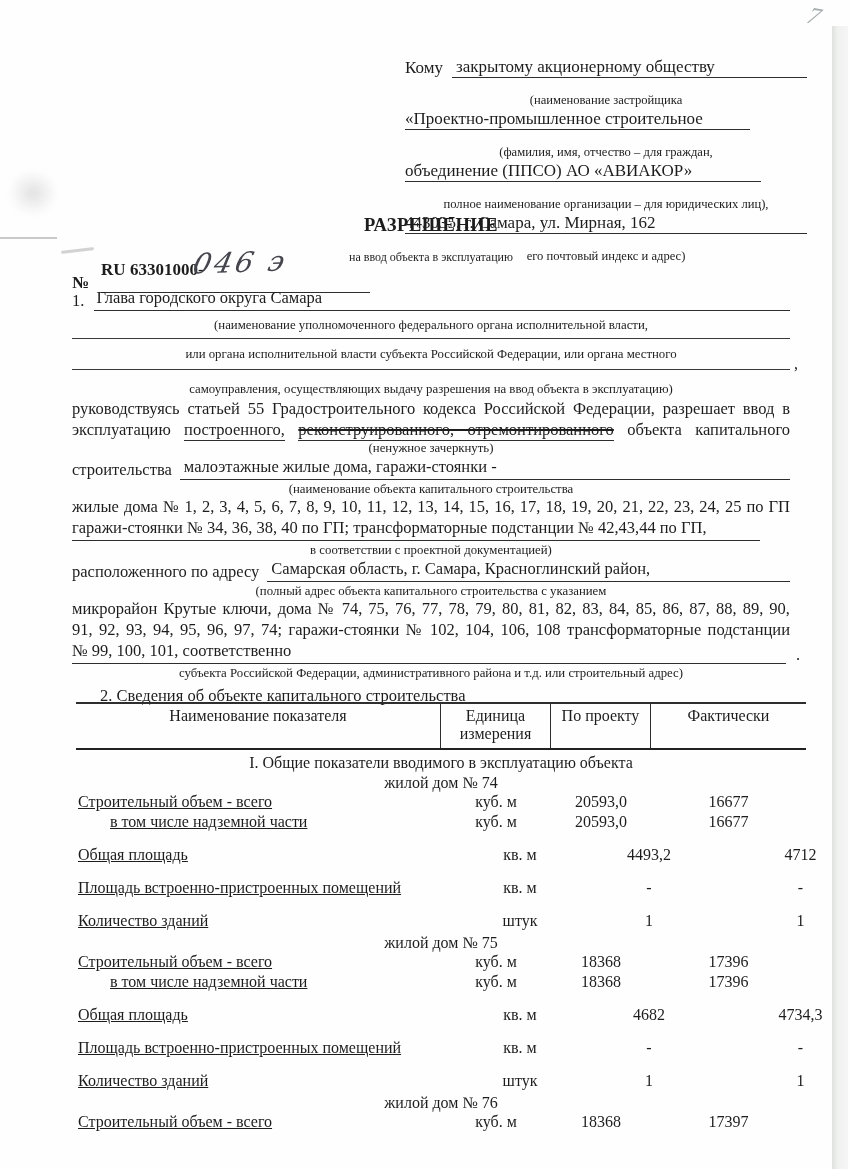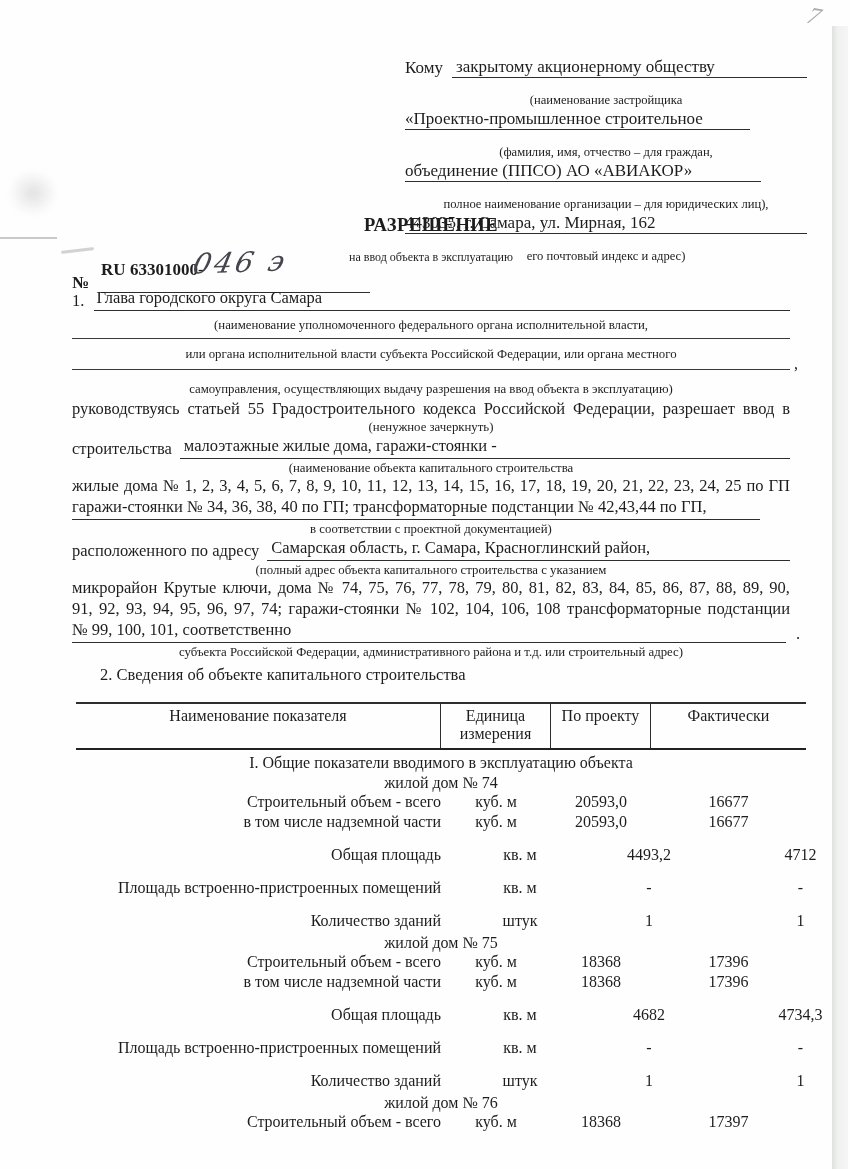--- a/index.html
+++ b/index.html
@@ -78,21 +78,21 @@
 
   
   .table { left:76px; top:702px; width:730px; font-size:16px; }
   .thead { display:grid; grid-template-columns:365px 110px 100px 155px;
     border-top:2px solid #2e2e2e; border-bottom:2.8px solid #222; }
   .th { text-align:center; padding:3px 4px 5px; line-height:18px; }
   .th.sep { border-right:1.4px solid #2e2e2e; }
   .tsection { text-align:center; line-height:18px; margin-top:4px; }
   .gtitle { text-align:center; line-height:19px; margin-top:1px; }
   .trow { display:grid; grid-template-columns:365px 110px 100px 155px; line-height:20px; }
-  .trow .name { text-align:right; padding-left:2px; }
+  .trow .name { text-align:left; padding-left:2px;text-decoration:underline; }
   .trow.indent .name { padding-left:34px; }
   .trow .c { text-align:center; }
   .gap { margin-top:13px;gap:24px; }
   .gtitle.later { margin-top:2px; }
 </style>
 </head>
 <body>
 
 <div class="page">
 
@@ -140,20 +140,26 @@
     </div>
     <div class="b-sub mt2">(наименование уполномоченного федерального органа исполнительной власти,</div>
     <div class="rule rule-blank1"></div>
     <div class="b-sub mt3">или органа исполнительной власти субъекта Российской Федерации, или органа местного</div>
     <div class="rule rule-blank2">
       <span class="tail">,</span>
     </div>
     <div class="b-sub mt4">самоуправления, осуществляющих выдачу разрешения на ввод объекта в эксплуатацию)</div>
 
     <div class="b-line just mt5">руководствуясь статьей 55 Градостроительного кодекса Российской Федерации, разрешает ввод в</div>
+    <div class="b-line just">
+      <span>эксплуатацию</span>
+      <span class="uphrase">построенного,</span>
+      <span class="uphrase struck">реконструированного, отремонтированного</span>
+      <span>объекта капитального</span>
+    </div>
     <div class="b-sub mt6">(ненужное зачеркнуть)</div>
 
     <div class="lblline mt5">
       <span class="lab">строительства</span>
       <span class="fill">малоэтажные жилые дома, гаражи-стоянки -</span>
     </div>
     <div class="b-sub mt5">(наименование объекта капитального строительства</div>
     <div class="b-line just">жилые дома № 1, 2, 3, 4, 5, 6, 7, 8, 9, 10, 11, 12, 13, 14, 15, 16, 17, 18, 19, 20, 21, 22, 23, 24, 25 по ГП</div>
     <div class="b-line ulfull w688">гаражи-стоянки № 34, 36, 38, 40 по ГП; трансформаторные подстанции № 42,43,44 по ГП,</div>
     <div class="b-sub mt5">в соответствии с проектной документацией)</div>

